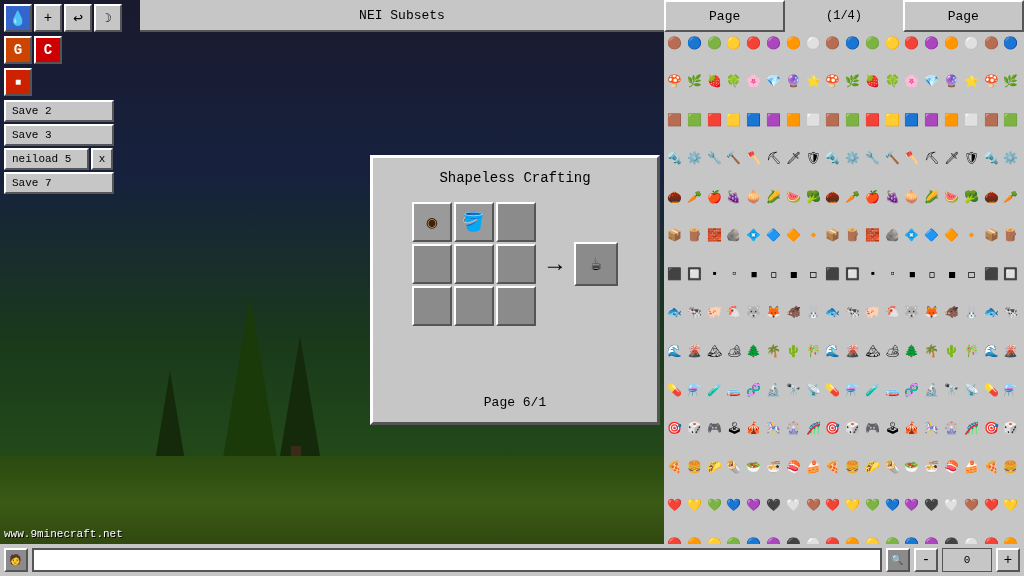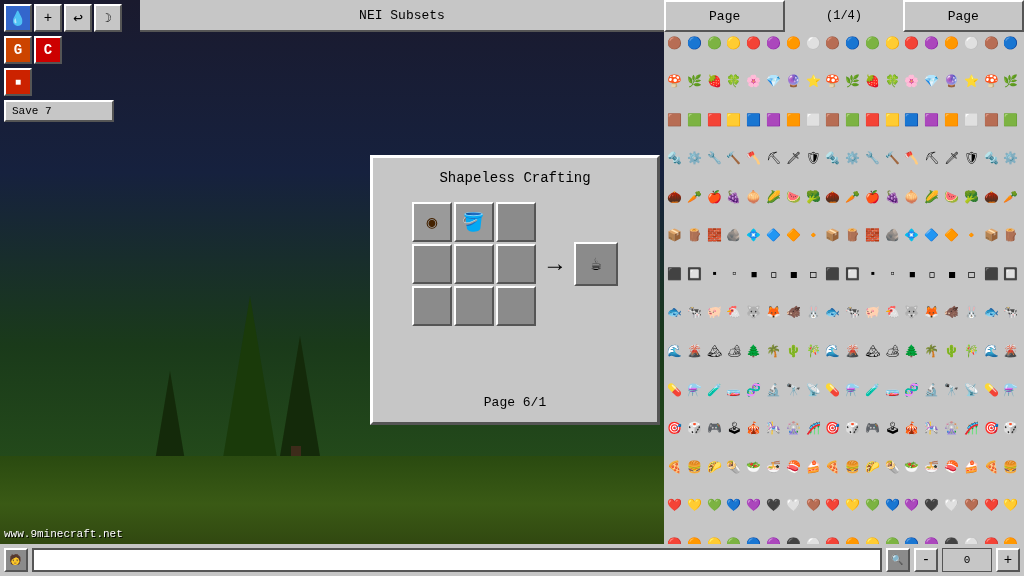--- a/index.html
+++ b/index.html
@@ -391,21 +391,27 @@
     <div class="tool-btn" style="font-size:12px;">☽</div>
   </div>
   <div class="toolbar-row">
     <div class="tool-btn" style="background:#cc4400;color:#fff;font-weight:bold;font-size:14px;">G</div>
     <div class="tool-btn" style="background:#cc0000;color:#fff;font-weight:bold;font-size:14px;">C</div>
   </div>
   <div class="toolbar-row">
     <div class="tool-btn" style="background:#cc2200;color:#fff;font-size:10px;">■</div>
   </div>
 
-
+  <button class="save-btn">Save 2</button>
+  <button class="save-btn">Save 3</button>
+
+  <div class="neiload-row">
+    <button class="neiload-btn">neiload 5</button>
+    <div class="x-btn">x</div>
+  </div>
 
   <button class="save-btn">Save 7</button>
 </div>
 
 <div id="right-panel">
   <div id="right-header">
     <button class="nav-btn">Page</button>
     <div class="page-indicator">(1/4)</div>
     <button class="nav-btn">Page</button>
   </div>

